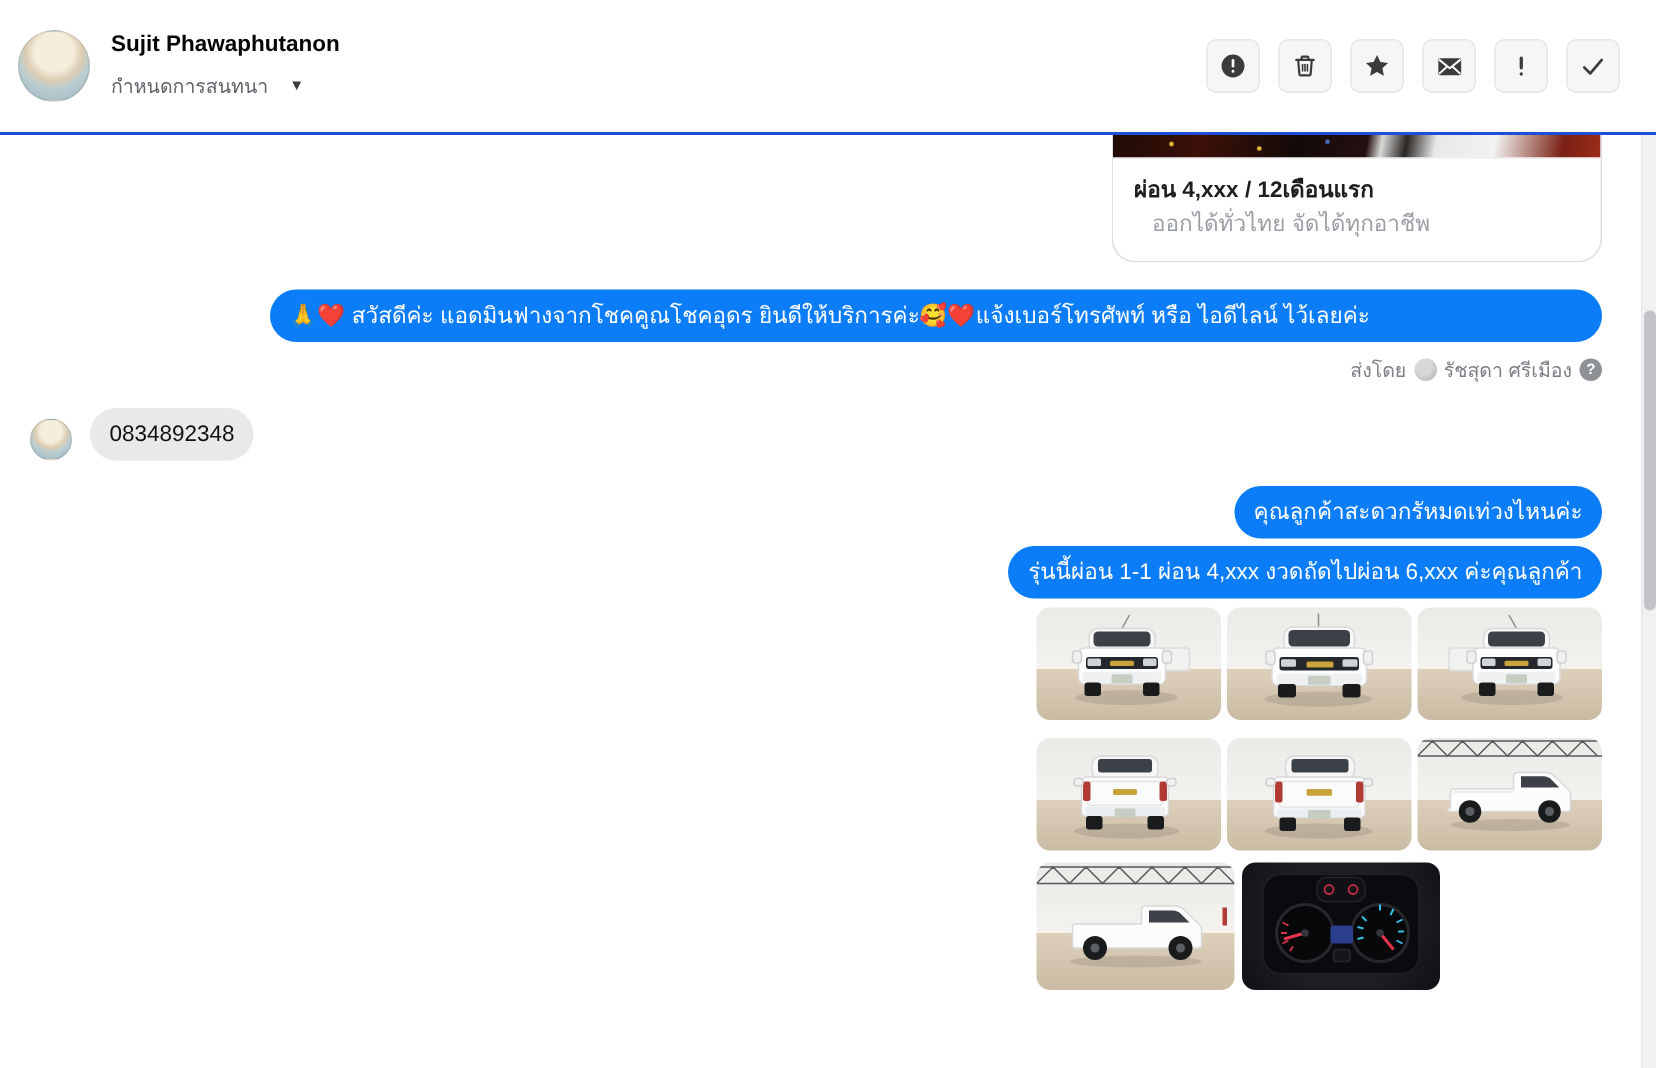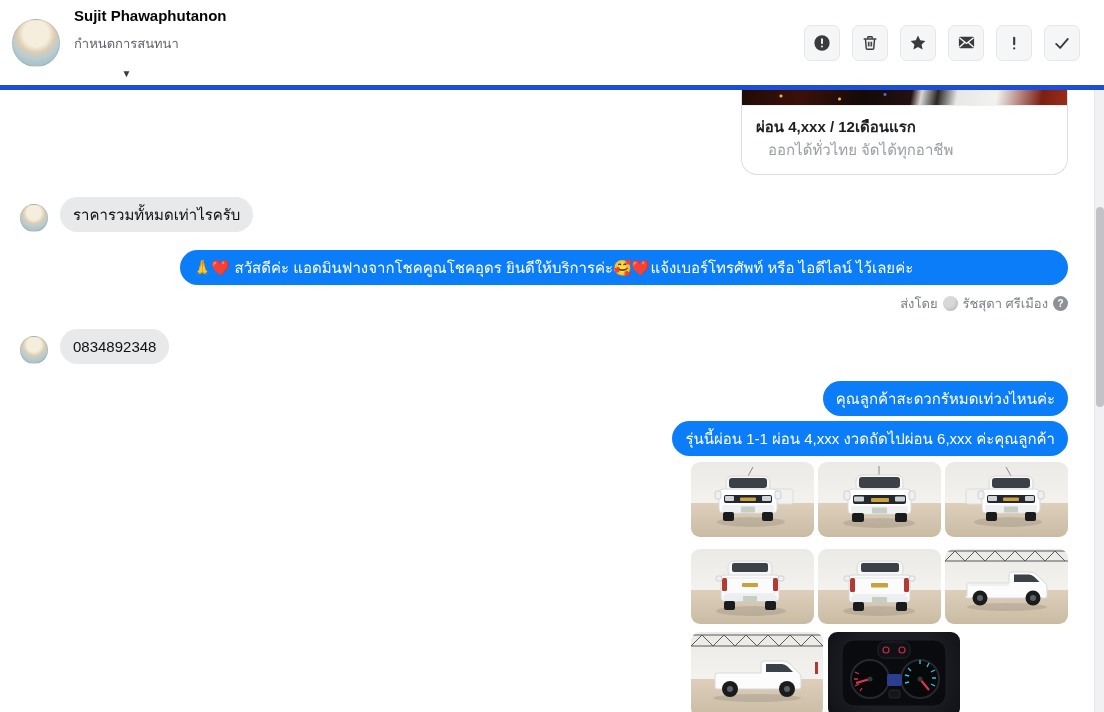--- a/index.html
+++ b/index.html
@@ -2,29 +2,29 @@
 <html><head>
 <meta charset="utf-8">
 <style>
   * { margin:0; padding:0; box-sizing:border-box; }
   html,body { width:1104px; height:712px; }
   body { font-family:"Liberation Sans","DejaVu Sans",sans-serif; background:#fff; color:#050505; }
   .app { position:relative; width:1104px; height:712px; overflow:hidden; background:#fff; }
 
   
   .hdr { height:90px; display:flex; align-items:center; justify-content:space-between;
-         padding:0 24px 0 12px; border-bottom:5px solid #1d4ed8; background:#fff; }
+         padding:0 24px 0 12px; border-bottom:2px solid #1d4ed8; background:#fff; }
   .hdr-left { display:flex; align-items:center; gap:14px; }
   .avatar { border-radius:50%; border:1px solid rgba(0,0,0,.08);
             background:radial-gradient(circle at 50% 30%, #f5eedd 0 32%, #dcccb2 48%, #b9cdd2 62%, #9db4bd 100%); }
   .avatar.lg { width:48px; height:48px; }
   .avatar.sm { width:28px; height:28px; }
   .contact-name { font-size:15px; font-weight:700; color:#050505; line-height:19px; }
   .sched { display:flex; align-items:center; gap:14px; background:none; border:none; cursor:pointer;
-           font-size:13px; color:#60646a; margin-top:8px; font-family:inherit;flex-direction:column; }
+           font-size:13px; color:#60646a; margin-top:8px; font-family:inherit; }
   .caret { font-size:10px; color:#3a3b3c; }
   .hdr-actions { display:flex; gap:12px; }
   .abtn { width:36px; height:36px; border-radius:7px; background:#f5f6f7; border:1px solid #e4e6e9;
           display:flex; align-items:center; justify-content:center; cursor:pointer; }
   .abtn svg { display:block; }
 
   
   .chat { padding:0 36px 0 20px; }
   .rrow { display:flex; justify-content:flex-end; }
   .lrow { display:flex; justify-content:flex-start; align-items:flex-end; gap:12px; }
@@ -155,24 +155,20 @@
   <main class="chat">
 
     <div class="card mt-card">
       <div class="card-img"></div>
       <div class="card-body">
         <div class="card-title">ผ่อน 4,xxx / 12เดือนแรก</div>
         <div class="card-sub">ออกได้ทั่วไทย จัดได้ทุกอาชีพ</div>
       </div>
     </div>
 
-    <div class="lrow mt-msg1">
-      <div class="avatar sm"></div>
-      <div class="bubble gray">ราคารวมทั้หมดเท่าไรครับ</div>
-    </div>
 
     <div class="rrow mt-big">
       <div class="bubble blue wide">🙏❤️ สวัสดีค่ะ แอดมินฟางจากโชคคูณโชคอุดร ยินดีให้บริการค่ะ🥰❤️แจ้งเบอร์โทรศัพท์ หรือ ไอดีไลน์  ไว้เลยค่ะ</div>
     </div>
 
     <div class="meta-row mt-meta">
       <span>ส่งโดย</span>
       <span class="mini-circle"></span>
       <span>รัชสุดา ศรีเมือง</span>
       <span class="q-icon">?</span>

